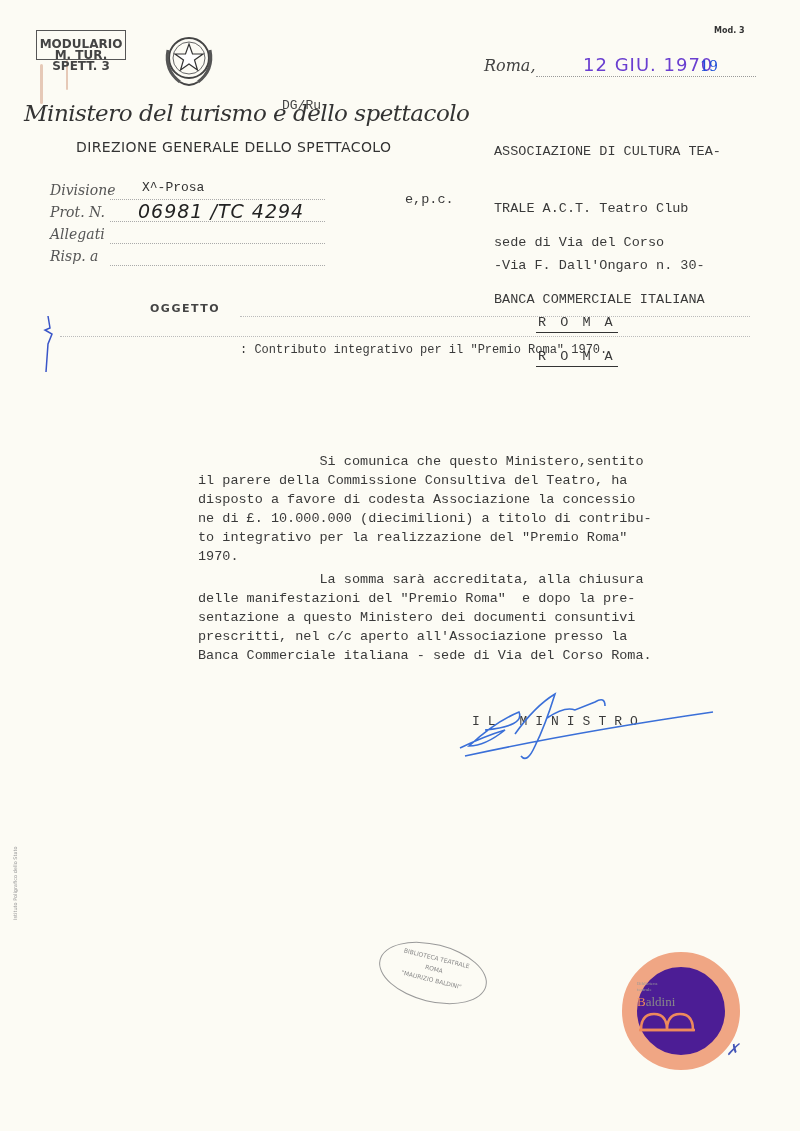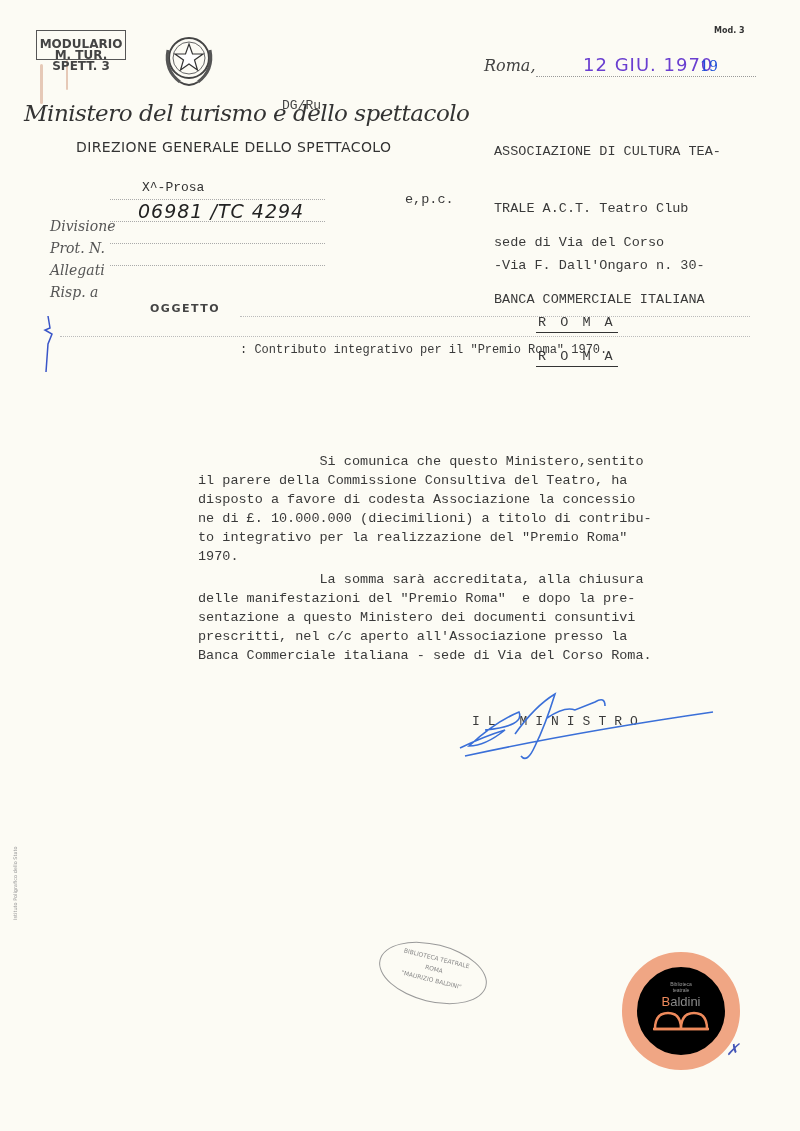--- a/index.html
+++ b/index.html
@@ -33,21 +33,21 @@
   .year-suffix { left: 700px; top: 58px; font-family: "DejaVu Serif", serif; font-size: 14px; color: #1d4ed8; }
 
   .typed { font-size: 13.5px; line-height: 19px; color: #3a3a3a; white-space: pre; }
   .recipient1 { left: 494px; top: 104px; }
   .roma-underline { display: inline-block; border-bottom: 1.5px solid #333; letter-spacing: 3px; padding: 0 2px; }
   .epc { left: 405px; top: 190px; }
   .recipient2 { left: 494px; top: 195px; }
 
   .form-fields { left: 50px; top: 182px; width: 275px; }
   .field { position: relative; height: 22px; }
-  .field .lbl { position: absolute; left: 0; top: 0; font-family: "DejaVu Serif", serif; font-style: italic; font-size: 14px; color: #555; margin-top: 36px; }
+  .field .lbl { position: absolute; left: 0; top: 0; font-family: "DejaVu Serif", serif; font-style: italic; font-size: 14px; color: #555; }
   .field .line { position: absolute; left: 60px; right: 0; bottom: 4px; border-bottom: 1px dotted #aaa; }
   .field .val { position: absolute; left: 92px; top: -2px; font-size: 13px; color: #333; }
   .field .hand { position: absolute; left: 88px; top: -4px; font-family: "DejaVu Sans", sans-serif; font-style: italic; font-size: 19px; color: #222; letter-spacing: 1px; }
 
   .oggetto-label { left: 150px; top: 302px; font-family: "DejaVu Sans", sans-serif; font-size: 11px; font-weight: bold; letter-spacing: 1.5px; color: #444; }
   .oggetto-text { left: 240px; top: 294px; font-size: 12px; margin-top: 47px; }
   .oggetto-line1 { left: 240px; top: 316px; width: 510px; border-top: 1px dotted #bbb; }
   .oggetto-line2 { left: 60px; top: 336px; width: 690px; border-top: 1px dotted #bbb; }
   .margin-mark { left: 42px; top: 314px; width: 14px; height: 60px; }
 
@@ -55,22 +55,22 @@
   .body-text2 { left: 198px; top: 570px; }
 
   .minister { left: 472px; top: 712px; font-size: 13px; letter-spacing: 8px; }
   .signature { left: 455px; top: 686px; width: 265px; height: 80px; }
 
   .side-text { left: 12px; top: 810px; font-family: "DejaVu Sans", sans-serif; font-size: 5px; color: #999; writing-mode: vertical-rl; transform: rotate(180deg); height: 110px; }
 
   .library-stamp { left: 378px; top: 944px; width: 110px; height: 58px; border: 1.5px solid #999; border-radius: 50%; transform: rotate(14deg);
      font-family: "DejaVu Sans", sans-serif; font-size: 6px; color: #888; text-align: center; line-height: 11px; padding-top: 7px; box-sizing: border-box; }
 
-  .baldini-logo { left: 622px; top: 952px; width: 118px; height: 118px; border-radius: 50%; border: 15px solid #f0a684; box-sizing: border-box; background: #000000;
-     text-align: center; font-family: Liberation Sans, sans-serif; }
+  .baldini-logo { left: 622px; top: 952px; width: 118px; height: 118px; border-radius: 50%; border: 15px solid #f0a684; box-sizing: border-box; background: #4c1d95;
+     text-align: left; font-family: Liberation Serif, serif; }
   .baldini-small { margin-top: 14px; font-size: 5px; color: #999; line-height: 6px; }
   .baldini-name { font-size: 13px; color: #888; margin-top: 1px; }
   .baldini-name span { color: #ee8a5c; }
   .baldini-arches { width: 60px; height: 20px; margin: 2px auto 0; }
   .corner-mark { left: 726px; top: 1040px; font-family: "DejaVu Serif", serif; font-style: italic; color: #4456b8; font-size: 16px; }
 
   .stain { border-radius: 50%; background: rgba(190,110,70,0.35); }
 </style>
 </head>
 <body>

